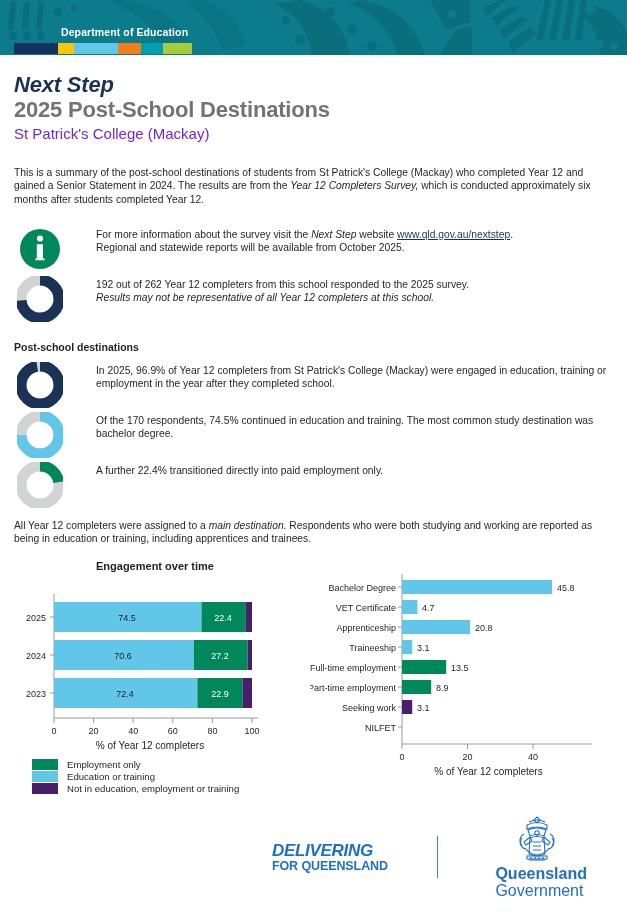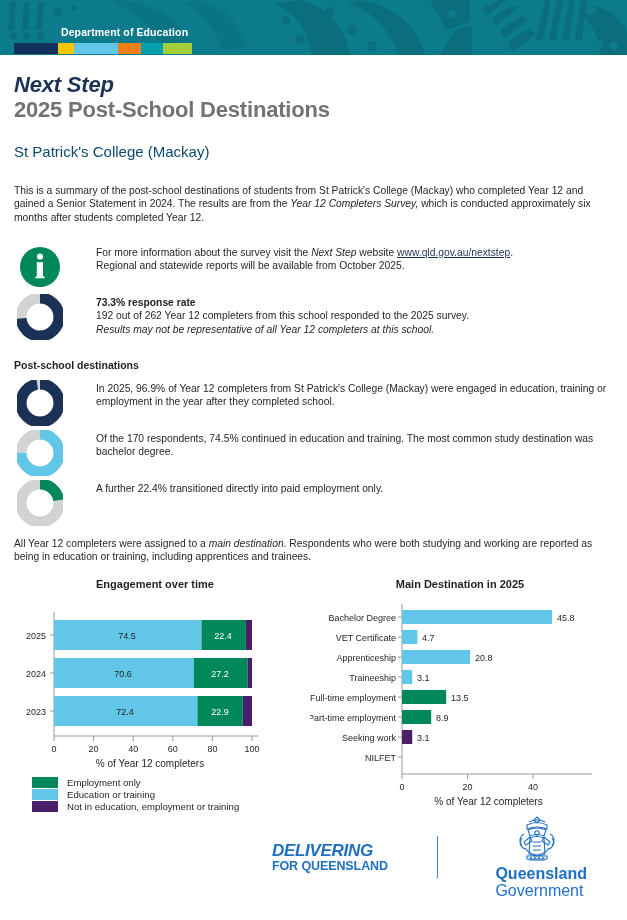--- a/index.html
+++ b/index.html
@@ -14,21 +14,21 @@
   .dept-label{
     position:absolute;left:61px;top:26px;color:#ffffff;
     font-size:10.5px;font-weight:bold;letter-spacing:.1px;
   }
   .swatchbar{position:absolute;left:14px;top:43px;height:11px;display:flex;}
   .swatchbar i{display:block;height:11px;}
   
   .titles{padding:18px 14px 0 14px;}
   .t-next{font-size:22px;font-style:italic;font-weight:bold;color:#1b3256;line-height:1.08;letter-spacing:-.2px;}
   .t-main{font-size:22px;font-weight:bold;color:#737373;line-height:1.22;letter-spacing:-.2px;}
-  .t-school{font-size:15px;color:#0c4a6e;margin-top:19px;line-height:1.2;}
+  .t-school{font-size:15px;color:#6d28d9;margin-top:1px;line-height:1.2;}
   
   .copy{padding:0 14px;font-size:10.3px;line-height:1.33;color:#231f20;}
   .intro{margin-top:23px;max-width:598px;}
   .intro i{font-style:italic;}
   
   .iconrows{margin-top:18px;padding:0 14px;}
   .irow{display:flex;align-items:flex-start;}
   .irow .gfx{width:52px;min-width:52px;height:48px;display:flex;align-items:center;justify-content:center;}
   .irow .txt{font-size:10.3px;line-height:1.34;padding-top:3px;padding-left:30px;}
   .irow .txt .bold{font-weight:bold;}
@@ -139,21 +139,20 @@
   </div>
 
   <div class="irow" style="height:52px;margin-top:2px;">
     <div class="gfx">
       <svg width="46" height="46" viewBox="0 0 46 46">
         <circle cx="23" cy="23" r="19" fill="none" stroke="#d1d3d4" stroke-width="11"></circle>
         <circle cx="23" cy="23" r="19" fill="none" stroke="#1b3256" stroke-width="11" stroke-dasharray="87.5 119.4" transform="rotate(-90 23 23)"></circle>
       </svg>
     </div>
     <div class="txt">
-      <div class="bold">73.3% response rate</div>
       <div>192 out of 262 Year 12 completers from this school responded to the 2025 survey.</div>
       <div class="ital">Results may not be representative of all Year 12 completers at this school.</div>
     </div>
   </div>
 
 </div>
 
 <div class="sechead">Post-school destinations</div>
 
 <div class="iconrows" style="margin-top:8px;">
@@ -261,21 +260,20 @@
         <span class="ll">Education or training</span>
       </div>
       <div class="lrow">
         <span class="sw" style="background:#4b1e6b"></span>
         <span class="ll">Not in education, employment or training</span>
       </div>
     </div>
   </div>
 
   <div style="position:absolute;left:310px;top:0;width:317px;">
-    <div class="chart-title" style="width:300px;">Main Destination in 2025</div>
     <svg width="317" height="200" viewBox="0 0 317 200" style="margin-top:6px;">
 
       <line x1="92" y1="8" x2="92" y2="178" stroke="#9a9a9a" stroke-width="1"></line>
       <line x1="92" y1="178" x2="282" y2="178" stroke="#9a9a9a" stroke-width="1"></line>
 
       <g>
         <rect x="92" y="14" width="150.0" height="14" fill="#62c6e8"></rect>
         <rect x="92" y="34" width="15.4" height="14" fill="#62c6e8"></rect>
         <rect x="92" y="54" width="68.1" height="14" fill="#62c6e8"></rect>
         <rect x="92" y="74" width="10.2" height="14" fill="#62c6e8"></rect>

